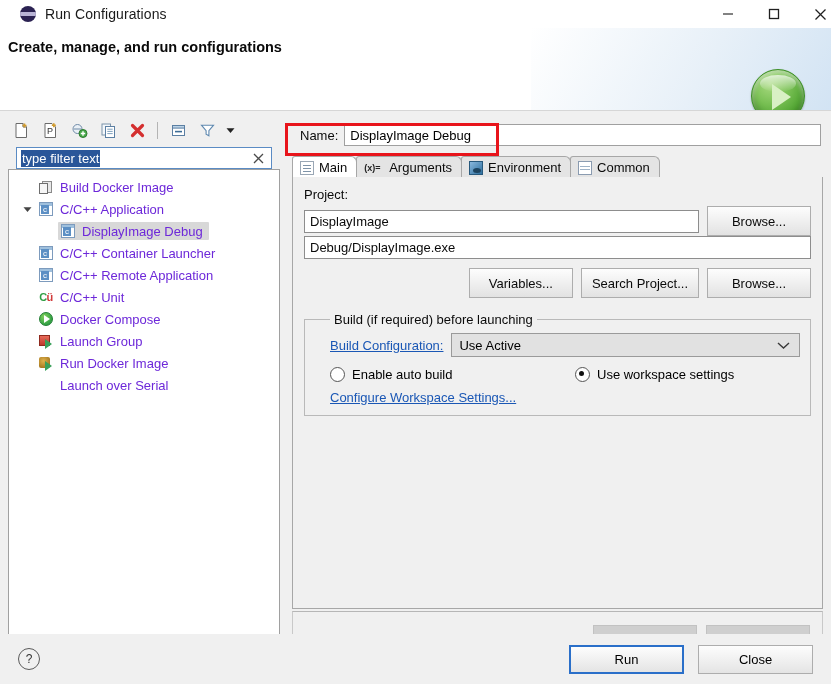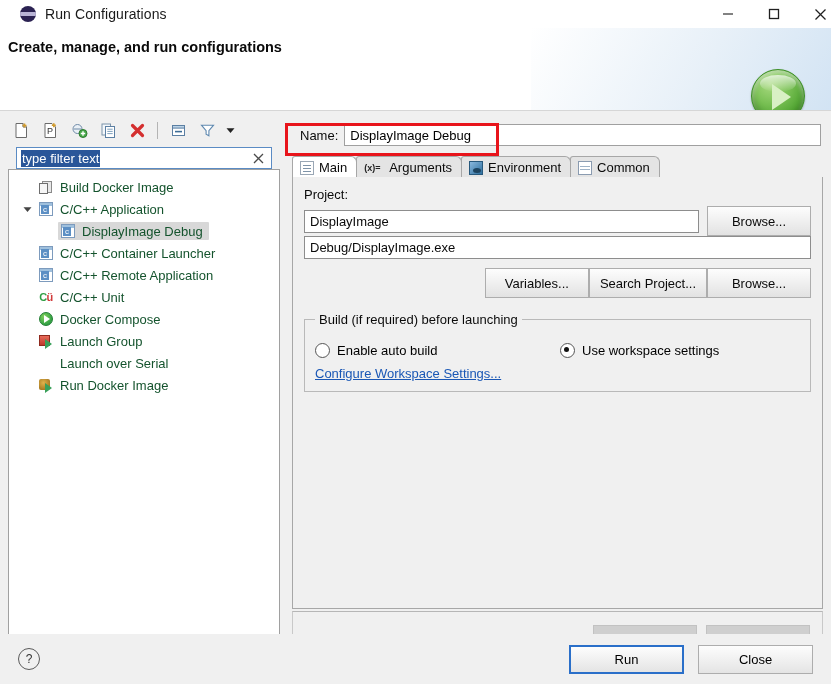--- a/index.html
+++ b/index.html
@@ -216,21 +216,21 @@
     width: 16px; height: 16px;
     flex: none;
     display: flex;
     align-items: center;
     justify-content: center;
     position: relative;
   }
   .tree-label {
     margin-left: 6px;
     font-size: 13px;
-    color: #14532d;
+    color: #6d28d9;
     white-space: nowrap;
   }
   .tree-row.selected .tree-sel {
     background: #d8d8d8;
   }
   .tree-sel {
     display: flex;
     align-items: center;
     padding: 1px 6px 1px 2px;
     border-radius: 1px;
@@ -532,25 +532,26 @@
     font-size: 13px;
     color: #0a0a0a;
     display: flex;
     align-items: center;
     justify-content: center;
     padding: 14px 10px;
   }
   .btnrow {
     display: flex;
     justify-content: flex-end;
+    gap: 8px;
     margin-top: 9px;
   }
   fieldset.group {
     margin: 14px 0 0 0;
-    padding: 6px 10px 10px 10px;
+    padding: 6px 10px 10px 25px;
     border: 1px solid #b9b9b9;
     border-radius: 0;
   }
   fieldset.group > legend {
     font-size: 13px;
     padding: 0 4px;
     color: #0a0a0a;
   }
   .link {
     color: #1a57b5;
@@ -845,31 +846,31 @@
             <span class="tree-sel">
               <span class="tree-ico">
                 <span class="ico-launchgrp"></span>
               </span>
               <span class="tree-label">Launch Group</span>
             </span>
           </div>
           <div class="tree-row">
             <span class="twisty" style="margin-left: 10px;"></span>
             <span class="tree-sel">
-              <span class="tree-ico"></span>
-              <span class="tree-label">Launch over Serial</span>
-            </span>
-          </div>
-          <div class="tree-row">
-            <span class="twisty" style="margin-left: 10px;"></span>
-            <span class="tree-sel">
               <span class="tree-ico">
                 <span class="ico-rundocker"></span>
               </span>
               <span class="tree-label">Run Docker Image</span>
+            </span>
+          </div>
+          <div class="tree-row">
+            <span class="twisty" style="margin-left: 10px;"></span>
+            <span class="tree-sel">
+              <span class="tree-ico"></span>
+              <span class="tree-label">Launch over Serial</span>
             </span>
           </div>
         </div>
     </div>
   </div>
 
   <div class="filter-status">Filter matched 10 of 10 items</div>
 
   <div class="right-col">
 
@@ -908,20 +909,31 @@
       <div class="text-input">Debug/DisplayImage.exe</div>
 
       <div class="btnrow">
         <div class="btn">Variables...</div>
         <div class="btn">Search Project...</div>
         <div class="btn">Browse...</div>
       </div>
 
       <fieldset class="group">
         <legend>Build (if required) before launching</legend>
+        <div class="row">
+          <span class="link">Build Configuration:</span>
+          <div class="combo">
+            <span>Use Active</span>
+            <span class="caret">
+              <svg width="13" height="8" viewBox="0 0 13 8">
+                  <path d="M1 1.5l5.5 5 5.5-5" fill="none" stroke="#3a3a3a" stroke-width="1.4"></path>
+                </svg>
+            </span>
+          </div>
+        </div>
 
         <div class="radio-grid">
           <div class="radio">
             <span class="dot"></span>
             <span>Enable auto build</span>
           </div>
           <div class="radio checked">
             <span class="dot"></span>
             <span>Use workspace settings</span>
           </div>

